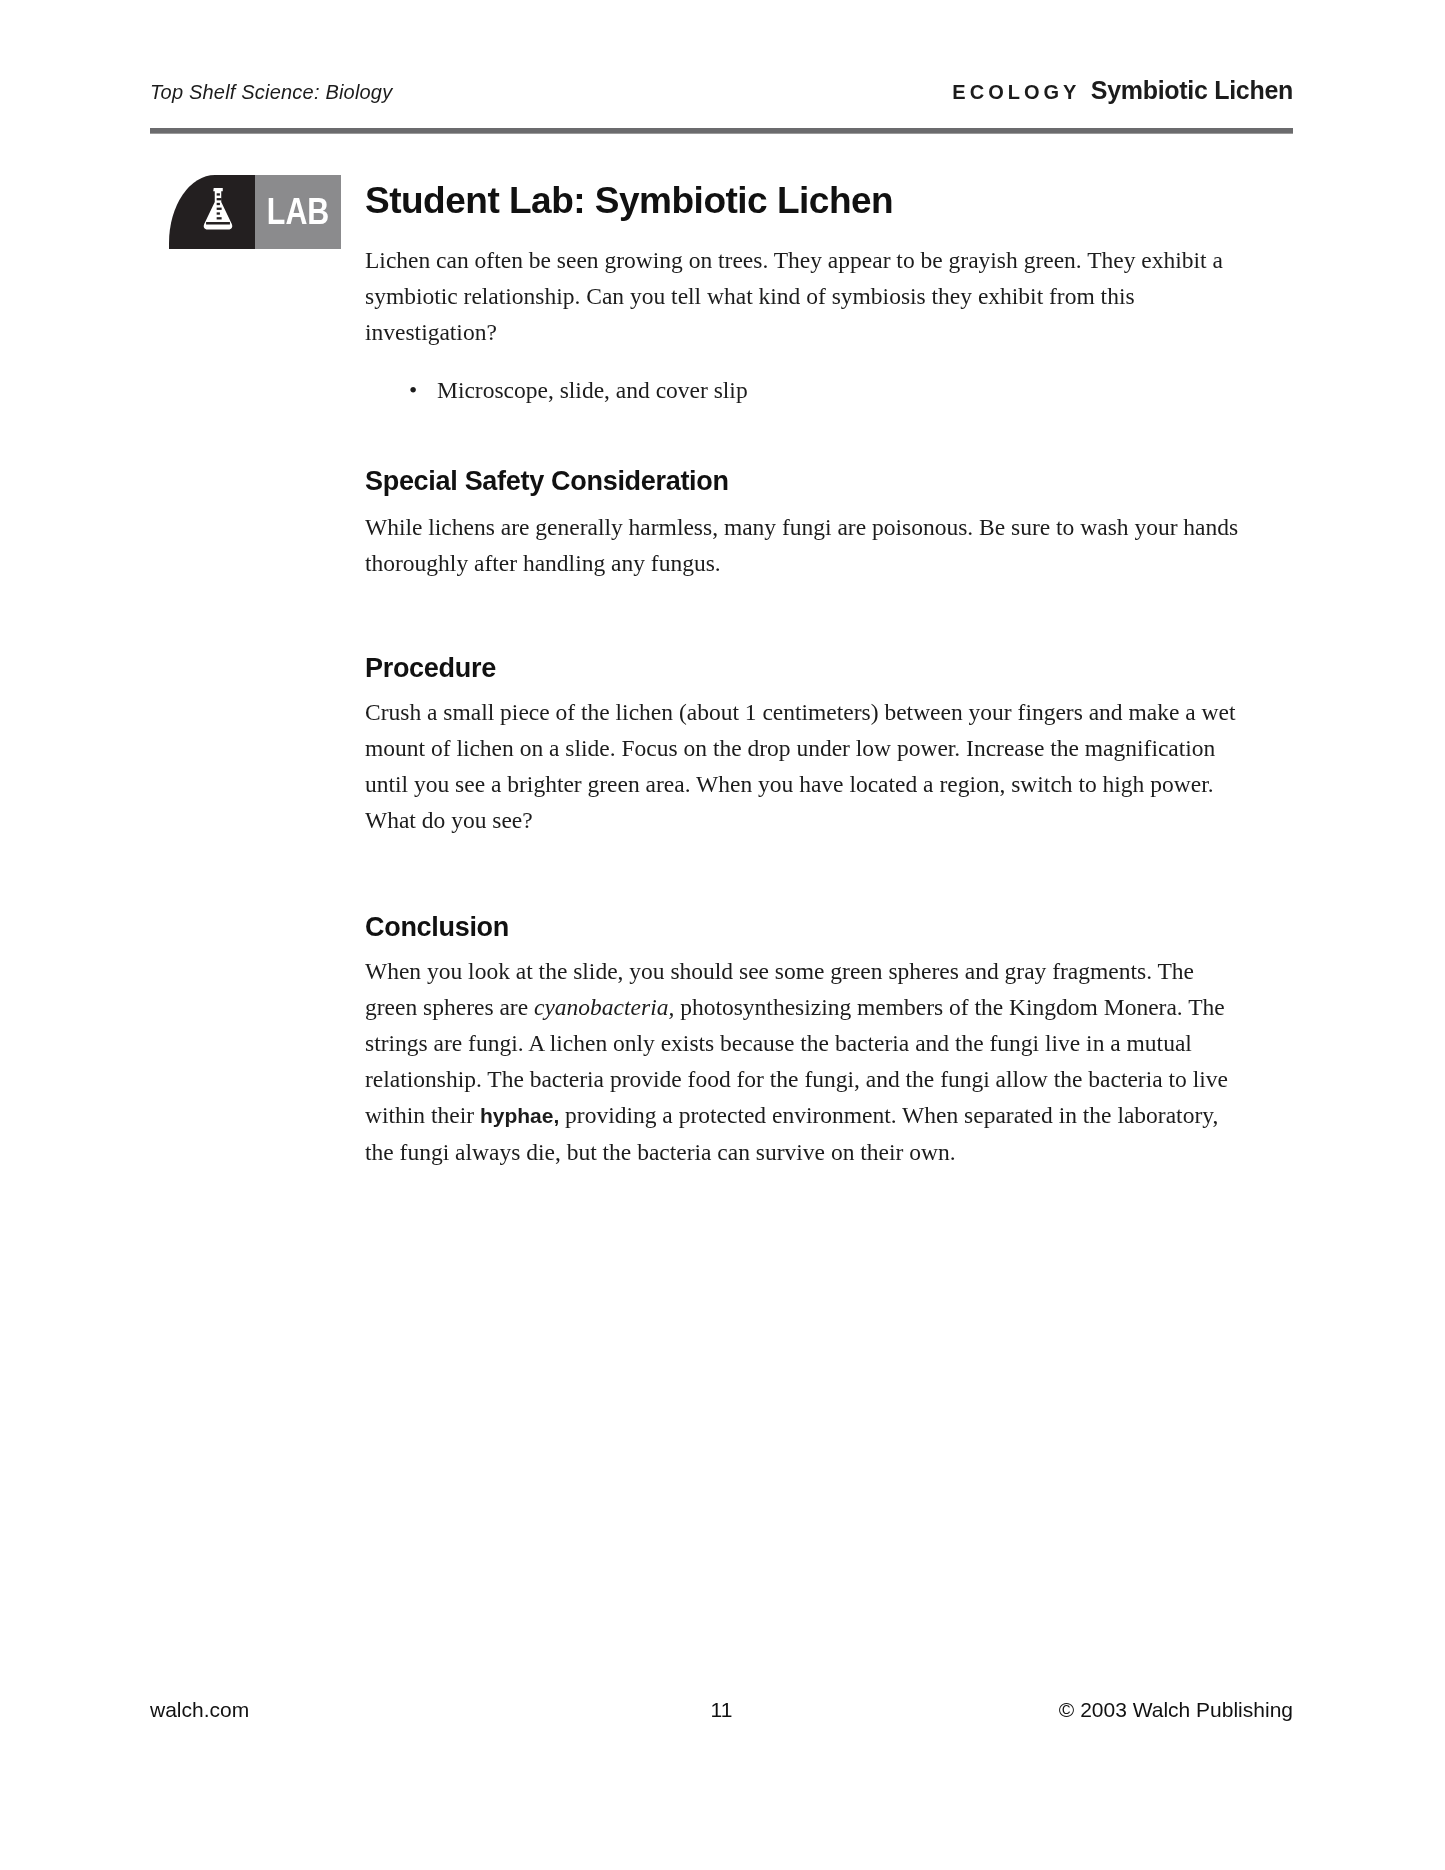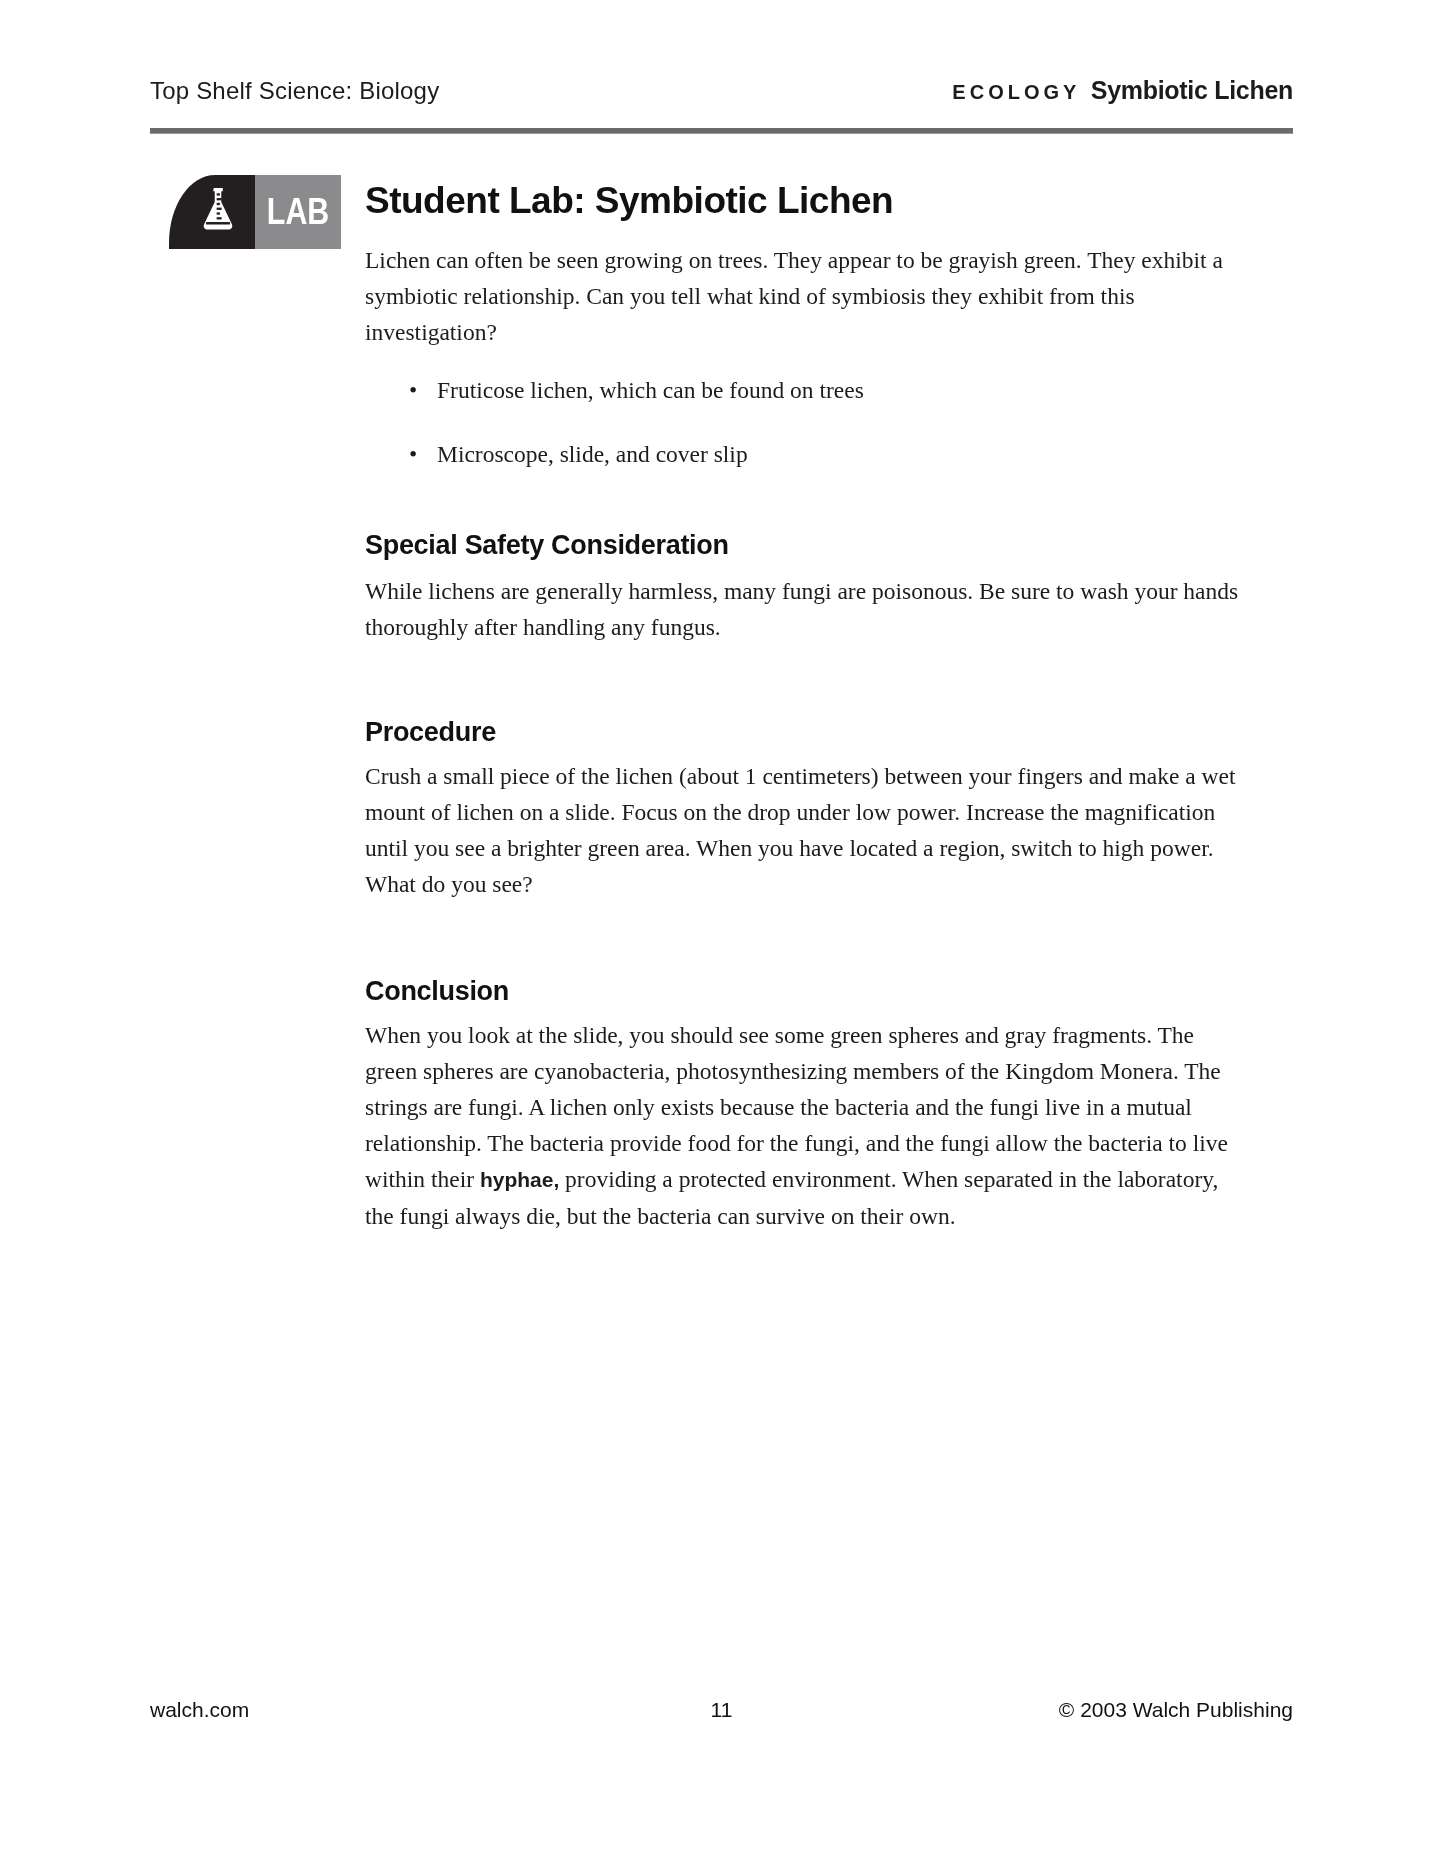--- a/index.html
+++ b/index.html
@@ -24,21 +24,22 @@
     position: absolute;
     left: 150px;
     right: 152px;
     top: 76px;
     display: flex;
     justify-content: space-between;
     align-items: baseline;
     font-family: "Liberation Sans", sans-serif;
   }
   .book-title {
-    font-size: 24px;
+    font-style: italic;
+    font-size: 20px;
     letter-spacing: 0.2px;
   }
   .head-right { white-space: nowrap; }
   .head-section {
     font-weight: 700;
     font-size: 20px;
     letter-spacing: 4px;
   }
   .head-topic {
     font-weight: 700;
@@ -132,21 +133,21 @@
     left: 44px;
     top: 0;
   }
   .h-safety      { margin-top: 58px; }
   .p-safety      { margin-top: 12px; }
   .h-procedure   { margin-top: 72px; }
   .p-procedure   { margin-top: 10px; }
   .h-conclusion  { margin-top: 74px; }
   .p-conclusion  { margin-top: 10px; }
 
-  .rt-italic { }
+  .rt-italic { font-style: italic; }
   .rt-bold-sans {
     font-family: "Liberation Sans", sans-serif;
     font-weight: 700;
     font-size: 21px;
   }
 
   
   .page-footer {
     position: absolute;
     left: 150px;
@@ -191,21 +192,20 @@
     <span class="lab-text">LAB</span>
   </div>
 </div>
 
 <h1 class="page-title">Student Lab: Symbiotic Lichen</h1>
 
 <div class="column">
   <p class="body-text">Lichen can often be seen growing on trees. They appear to be grayish green. They exhibit a symbiotic relationship. Can you tell what kind of symbiosis they exhibit from this investigation?</p>
 
   <ul class="p-bullets body-text">
-    <li>Fruticose lichen, which can be found on trees</li>
     <li>Microscope, slide, and cover slip</li>
   </ul>
 
   <h2 class="section-heading h-safety">Special Safety Consideration</h2>
   <p class="body-text p-safety">While lichens are generally harmless, many fungi are poisonous. Be sure to wash your hands thoroughly after handling any fungus.</p>
 
   <h2 class="section-heading h-procedure">Procedure</h2>
   <p class="body-text p-procedure">Crush a small piece of the lichen (about 1 centimeters) between your fingers and make a wet mount of lichen on a slide. Focus on the drop under low power. Increase the magnification until you see a brighter green area. When you have located a region, switch to high power. What do you see?</p>
 
   <h2 class="section-heading h-conclusion">Conclusion</h2>

